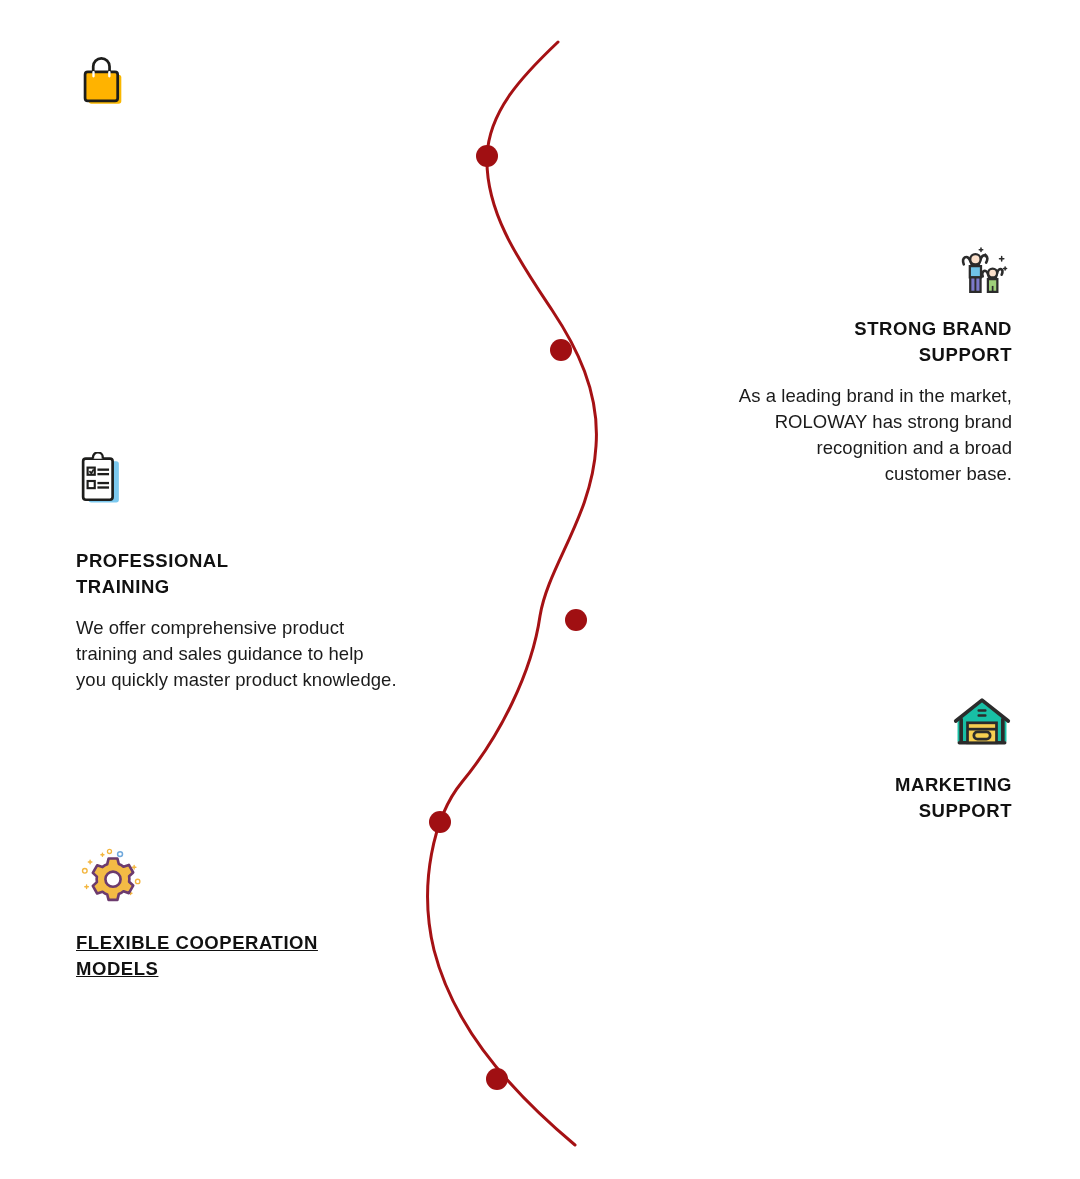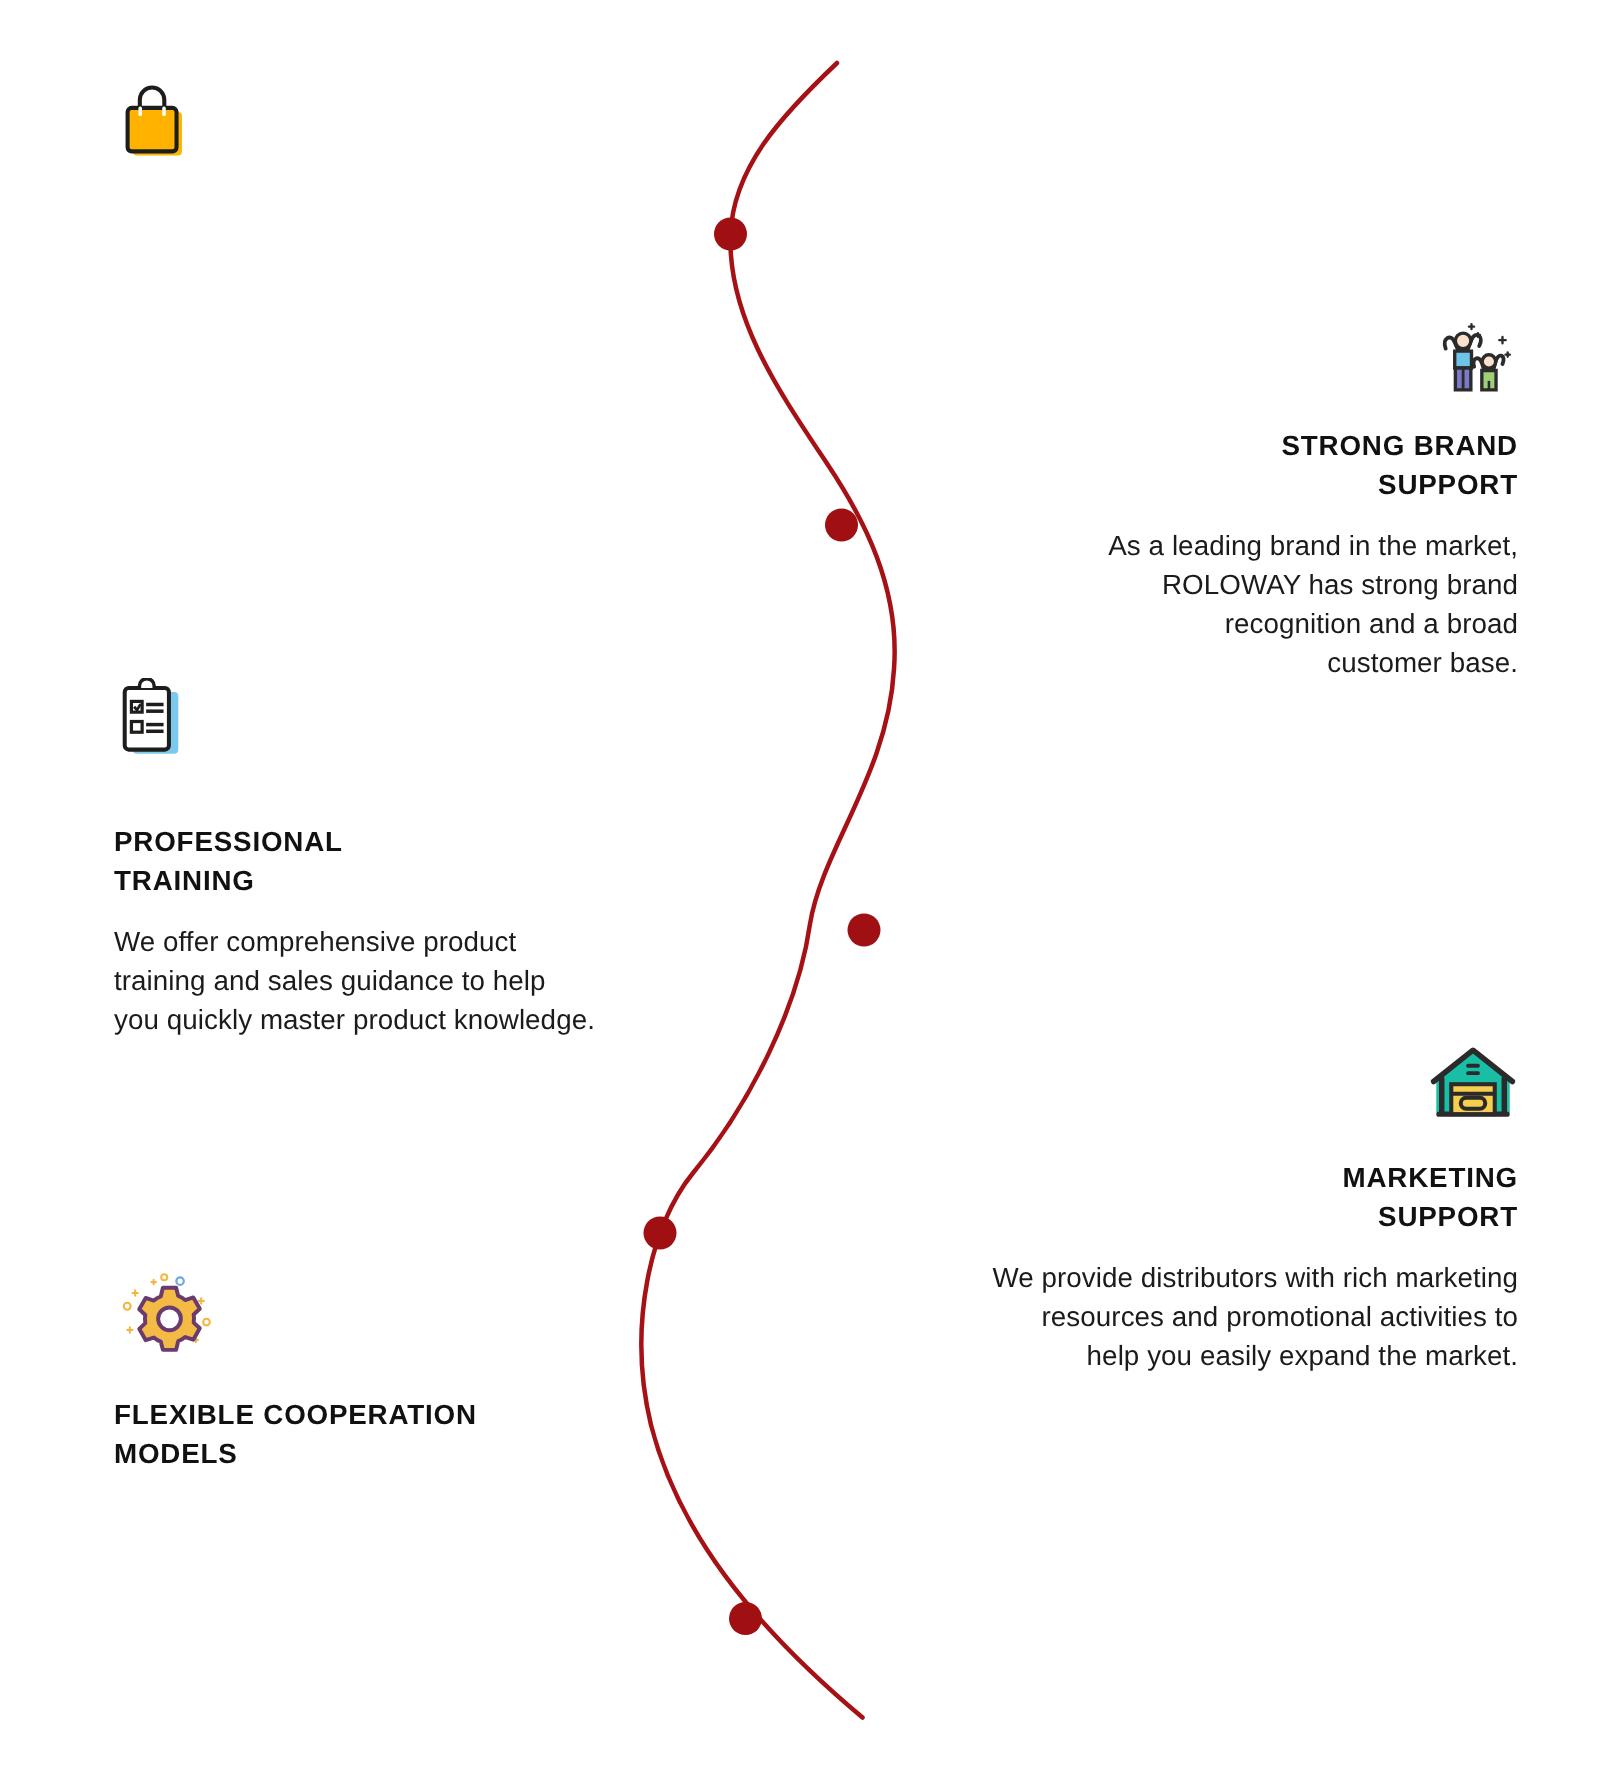--- a/index.html
+++ b/index.html
@@ -59,30 +59,30 @@
     font-weight: 400;
     line-height: 1.42;
     color: #1b1b1b;
     margin: 0;
     letter-spacing: 0.05px;
     white-space: pre-line;
   }
 
   
   #feat-0 { left: 76px;  top: 52px;  width: 372px; }
-  #feat-1 { left: 640px; top: 210px; width: 372px; }
+  #feat-1 { left: 640px; top: 242px; width: 372px; }
   #feat-2 { left: 76px;  top: 452px; width: 400px; }
   #feat-3 { left: 568px; top: 692px; width: 444px; }
   #feat-4 { left: 76px;  top: 846px; width: 380px; }
 
   #feat-0 .f-title { margin-top: 14px; }
   #feat-1 .f-title { margin-top: 12px; }
   #feat-2 .f-title { margin-top: 38px; }
   #feat-3 .f-title { margin-top: 22px; }
-  #feat-4 .f-title { margin-top: 22px; }
+  #feat-4 .f-title { margin-top: 22px; text-decoration: underline; }
 </style>
 </head>
 <body>
 
 <div id="canvas">
 
   <svg id="spine" viewBox="0 0 1080 1179" width="1080" height="1179">
     <path id="spine-path" fill="none" stroke="#a51114" stroke-width="3" stroke-linecap="round" d="M 558 42 C 520 78 489 112 487 156 C 485 212 520 262 552 310 C 576 346 600 392 596 446 C 592 516 548 566 540 616 C 532 672 500 736 462 782 C 434 816 418 884 434 950 C 452 1020 500 1082 575 1145"></path>
     <g id="spine-nodes">
         <circle cx="487" cy="156" r="11" fill="#a00f12"></circle>
@@ -168,23 +168,20 @@
         <path d="M10 30 v26 M56 30 v26 M8 56 h50" fill="none" stroke="#2b2b2b" stroke-width="4" stroke-linecap="round"></path>
         <rect x="28" y="19" width="10" height="2.8" rx="1.2" fill="#2b2b2b"></rect>
         <rect x="28" y="24.5" width="10" height="2.8" rx="1.2" fill="#2b2b2b"></rect>
         <rect x="17" y="34" width="32" height="22" fill="#f6ce50" stroke="#2b2b2b" stroke-width="3"></rect>
         <path d="M17 41 h32" stroke="#2b2b2b" stroke-width="3"></path>
         <rect x="24" y="44" width="18" height="8" rx="4" fill="#f6ce50" stroke="#2b2b2b" stroke-width="3"></rect>
       </svg>
     </span>
     <div class="f-title">MARKETING
 SUPPORT</div>
-    <p class="f-body">We provide distributors with rich marketing
-resources and promotional activities to
-help you easily expand the market.</p>
   </div>
 
   <div class="feature left" id="feat-4">
     <span class="icon-wrap">
       <svg width="74" height="62" viewBox="0 0 84 70" aria-hidden="true">
         <g stroke="#f3b63f" stroke-width="1.6" stroke-linecap="round" fill="none">
           <path d="M16 16 v4 M14 18 h4"></path>
           <path d="M12 44 v4 M10 46 h4"></path>
           <path d="M66 22 v4 M64 24 h4"></path>
           <path d="M62 52 v3 M60.5 53.5 h3"></path>

